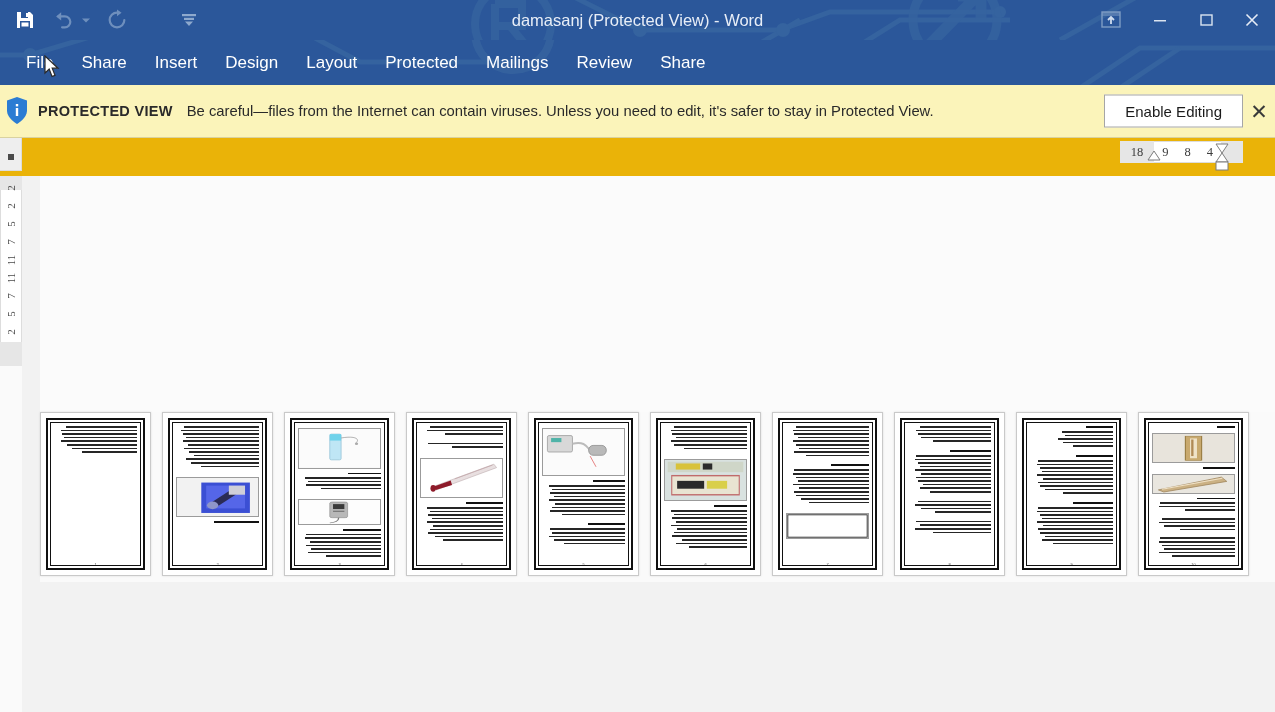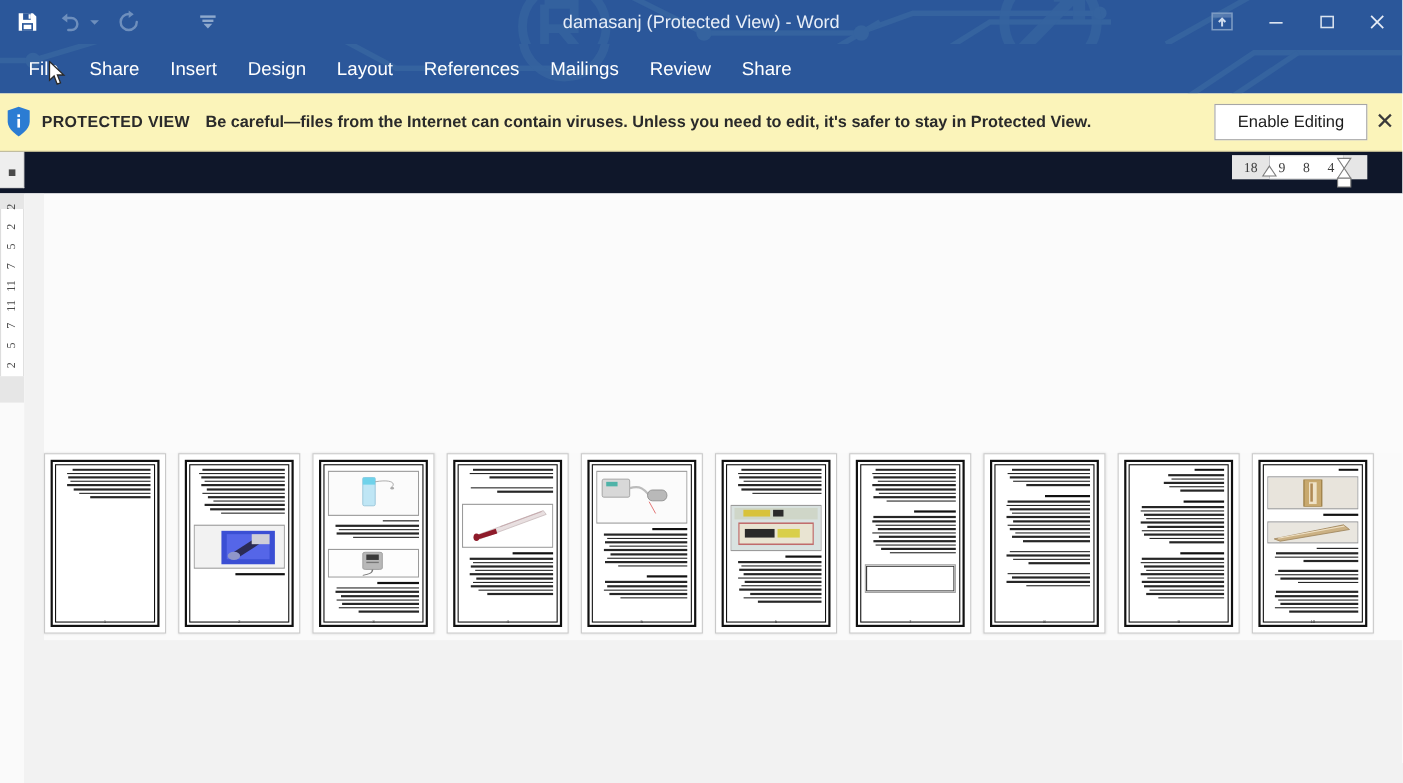--- a/index.html
+++ b/index.html
@@ -118,21 +118,20 @@
     letter-spacing: .3px;
     white-space: nowrap;
     margin-left: 6px;
     margin-right: 14px;
   }
   .pv-msg {
     font-size: 14.8px;
     color: #2a2a2a;
     line-height: 1.55;
     max-width: 855px;
-    font-weight: bold;
   }
   .pv-enable {
     position: absolute; right: 32px; top: 50%;
     transform: translateY(-50%);
     background: #ffffff;
     border: 1px solid #a6a6a6;
     font-size: 15px;
     color: #1a1a1a;
     padding: 7px 20px;
     font-family: "Liberation Sans", sans-serif;
@@ -142,21 +141,21 @@
     transform: translateY(-50%);
     font-size: 21px; color: #3a3a3a;
     line-height: 1;
     width: 22px; text-align:center;
   }
 
   
   .ruler-row {
     position: relative;
     height: 38px;
-    background: #0f172a;
+    background: #eab308;
   }
   .tab-selector {
     position: absolute; left: 0; top: 0;
     width: 22px; height: 33px;
     background: #eeeeee;
     border-right: 1px solid #dcdcdc;
     border-bottom: 1px solid #dcdcdc;
     display: flex; align-items: center; justify-content: center;
   }
   .tab-selector i {
@@ -386,21 +385,21 @@
     <g opacity="0.9">
       <circle cx="513" cy="-8" r="38" fill="none" stroke="#35639f" stroke-width="8"></circle>
     </g>
   </svg>
   <div class="tabs">
     <div class="tab">File</div>
     <div class="tab">Share</div>
     <div class="tab">Insert</div>
     <div class="tab">Design</div>
     <div class="tab">Layout</div>
-    <div class="tab">References</div>
+    <div class="tab">Protected</div>
     <div class="tab">Mailings</div>
     <div class="tab">Review</div>
     <div class="tab">Share</div>
   </div>
 </div>
 
 <div class="pvbar">
   <div class="pv-shield">
     <svg width="24" height="30" viewBox="0 0 24 30">
       <path d="M12 1 L22 4.5 V15 C22 22 12 28 12 28 C12 28 2 22 2 15 V4.5 Z" fill="#2b7cd3"></path>

